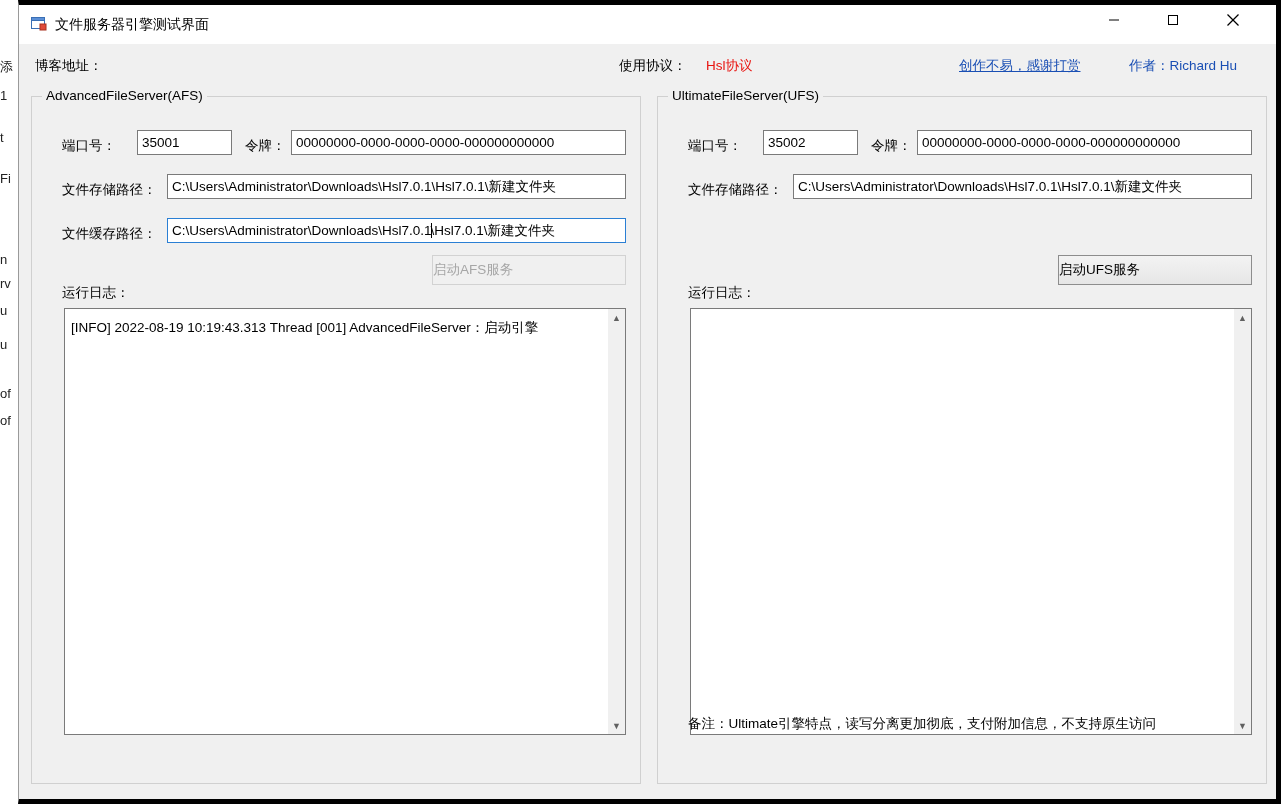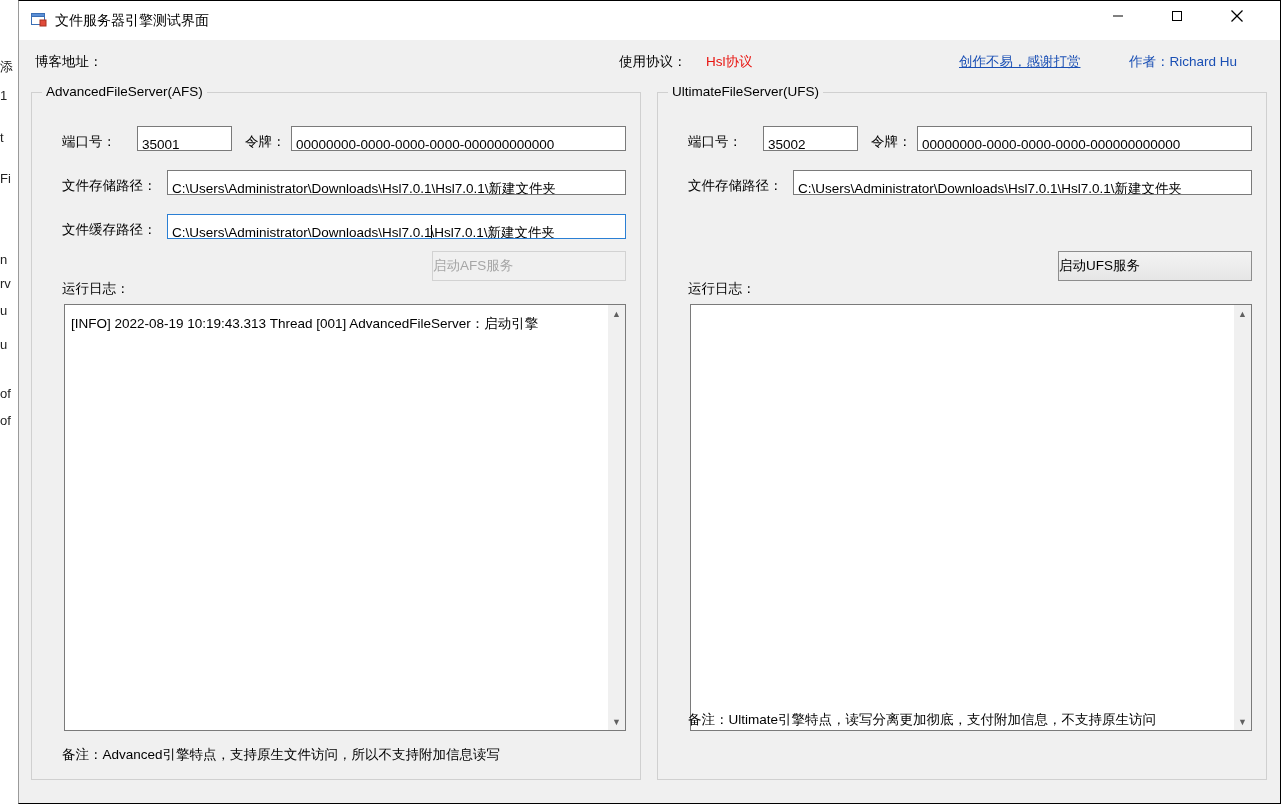--- a/index.html
+++ b/index.html
@@ -33,21 +33,21 @@
   }
 
   
   .window {
     position: absolute;
     left: 18px;
     top: 0;
     width: 1263px;
     height: 804px;
     background: #f0f0f0;
-    border: 1px solid #000000;
+    border: 5px solid #000000;
     border-left: 1px solid #9a9a9a;
     box-sizing: border-box;
   }
   .titlebar {
     position: relative;
     height: 38px;
     background: #ffffff;
     border-bottom: 1px solid #ffffff;
   }
   .title-icon {
@@ -140,21 +140,21 @@
   .lbl { position: absolute; font-size: 13.5px; color: #000; }
 
   .txt {
     position: absolute;
     box-sizing: border-box;
     border: 1px solid #7a7a7a;
     background: #ffffff;
     font-family: "Liberation Sans", sans-serif;
     font-size: 13.5px;
     color: #000;
-    padding: 6px 4px;
+    padding: 0 4px;
     height: 25px;
     line-height: 23px;
     overflow: hidden;
     white-space: nowrap;
   }
   .txt.focused { border: 1px solid #2a7fd4; }
   .caret {
     display: inline-block;
     width: 0;
     border-left: 1px solid #000;
@@ -298,21 +298,20 @@
     <span class="lbl" style="left:30px; top:187px;">运行日志：</span>
 
     <div class="logbox" style="left:32px; top:211px; width:562px; height:427px;">
       <div class="log-inner">[INFO] 2022-08-19 10:19:43.313 Thread [001] AdvancedFileServer：启动引擎</div>
       <div class="scrollbar">
         <div class="sb-arrow sb-up">▲</div>
         <div class="sb-arrow sb-down">▼</div>
       </div>
     </div>
 
-    <span class="note" style="left:30px; top:653px;">备注：Advanced引擎特点，支持原生文件访问，所以不支持附加信息读写</span>
   </div>
 
   <div class="group gb-ufs">
     <span class="group-title">UltimateFileServer(UFS)</span>
 
     <span class="lbl" style="left:30px; top:40px;">端口号：</span>
     <div class="txt" style="left:105px; top:33px; width:95px;">35002</div>
 
     <span class="lbl" style="left:213px; top:40px;">令牌：</span>
     <div class="txt" style="left:259px; top:33px; width:335px;">00000000-0000-0000-0000-000000000000</div>

